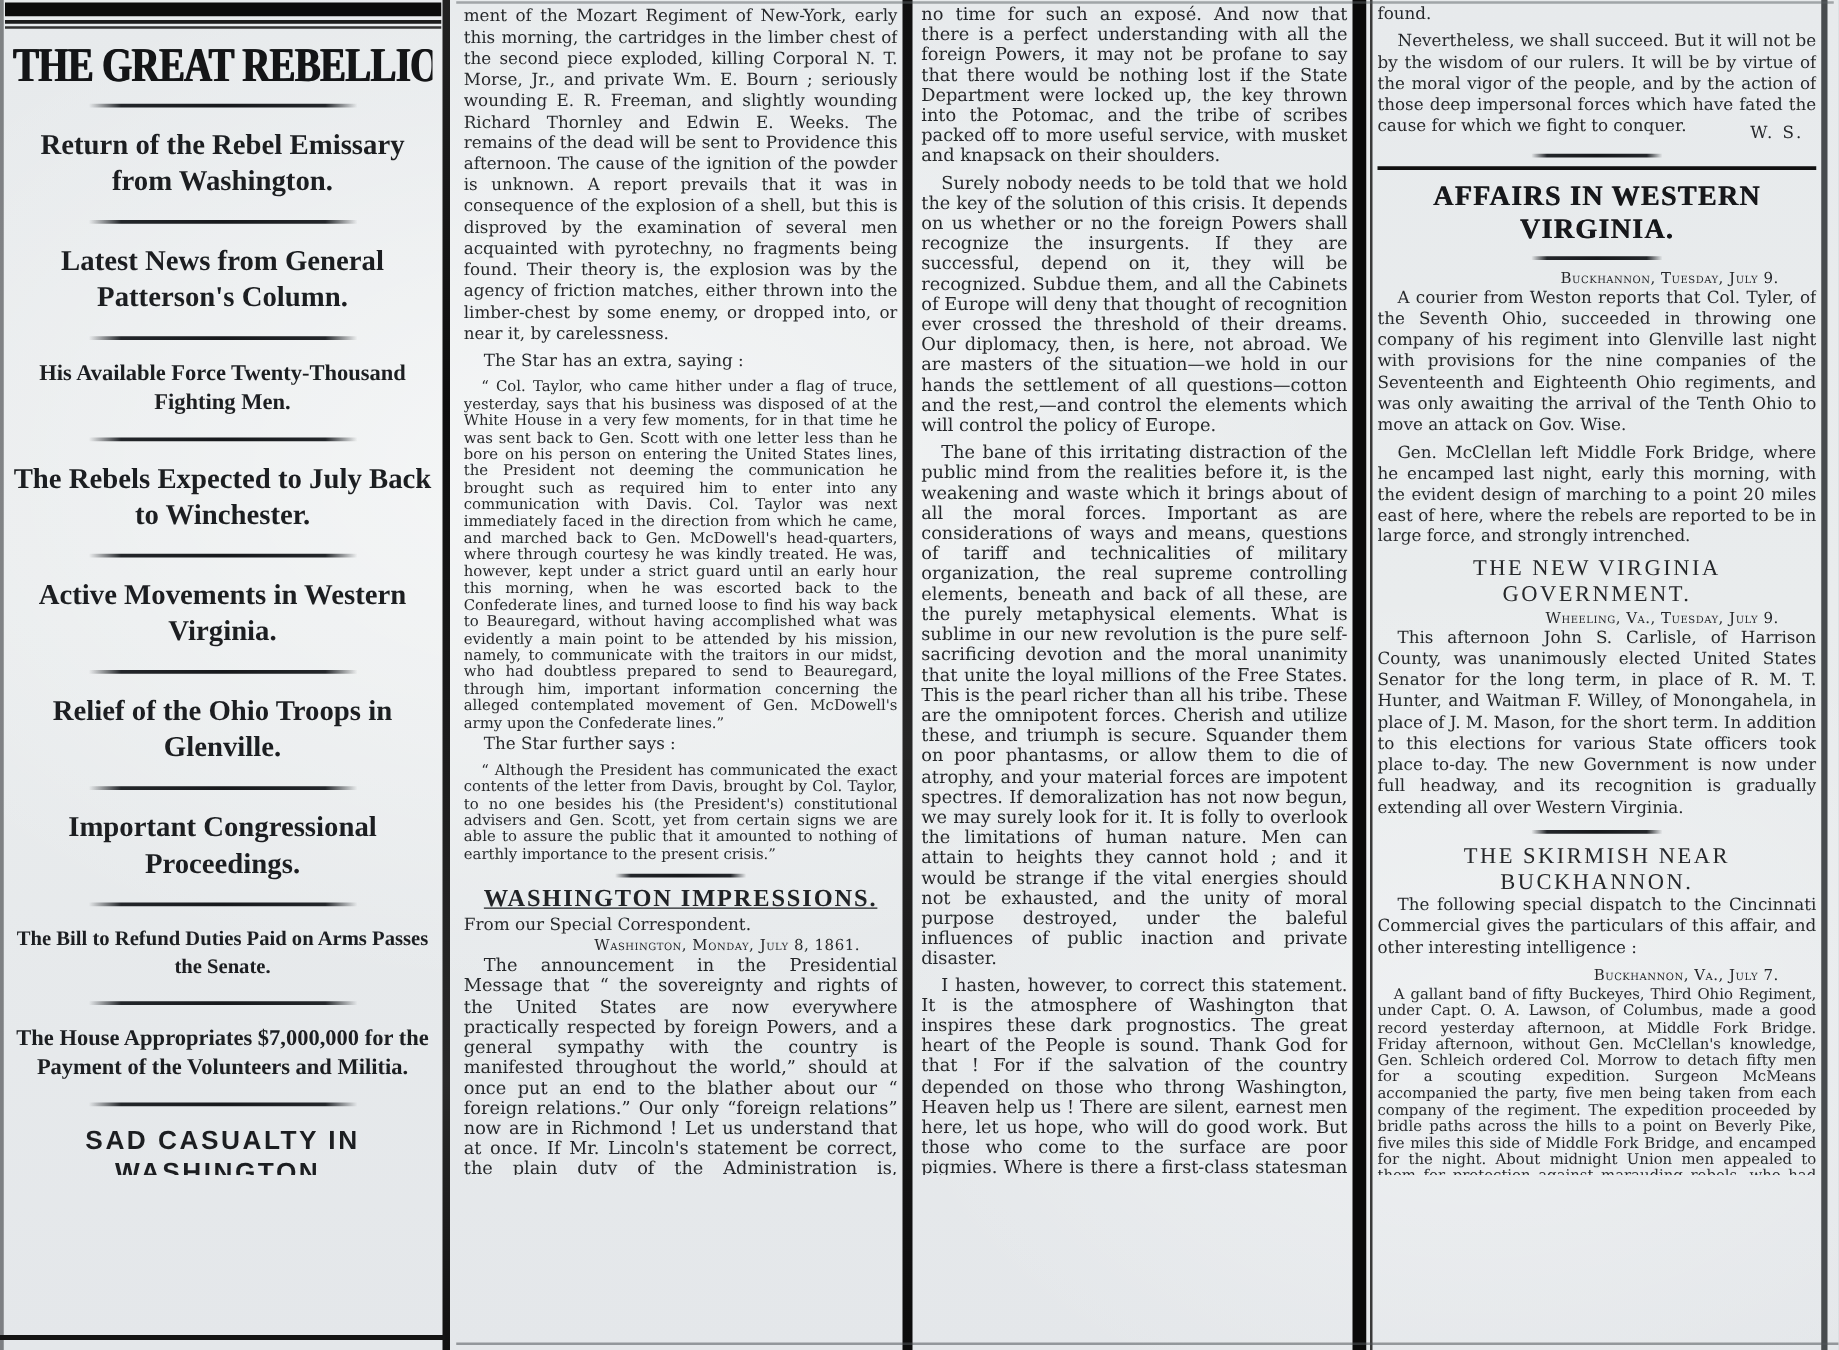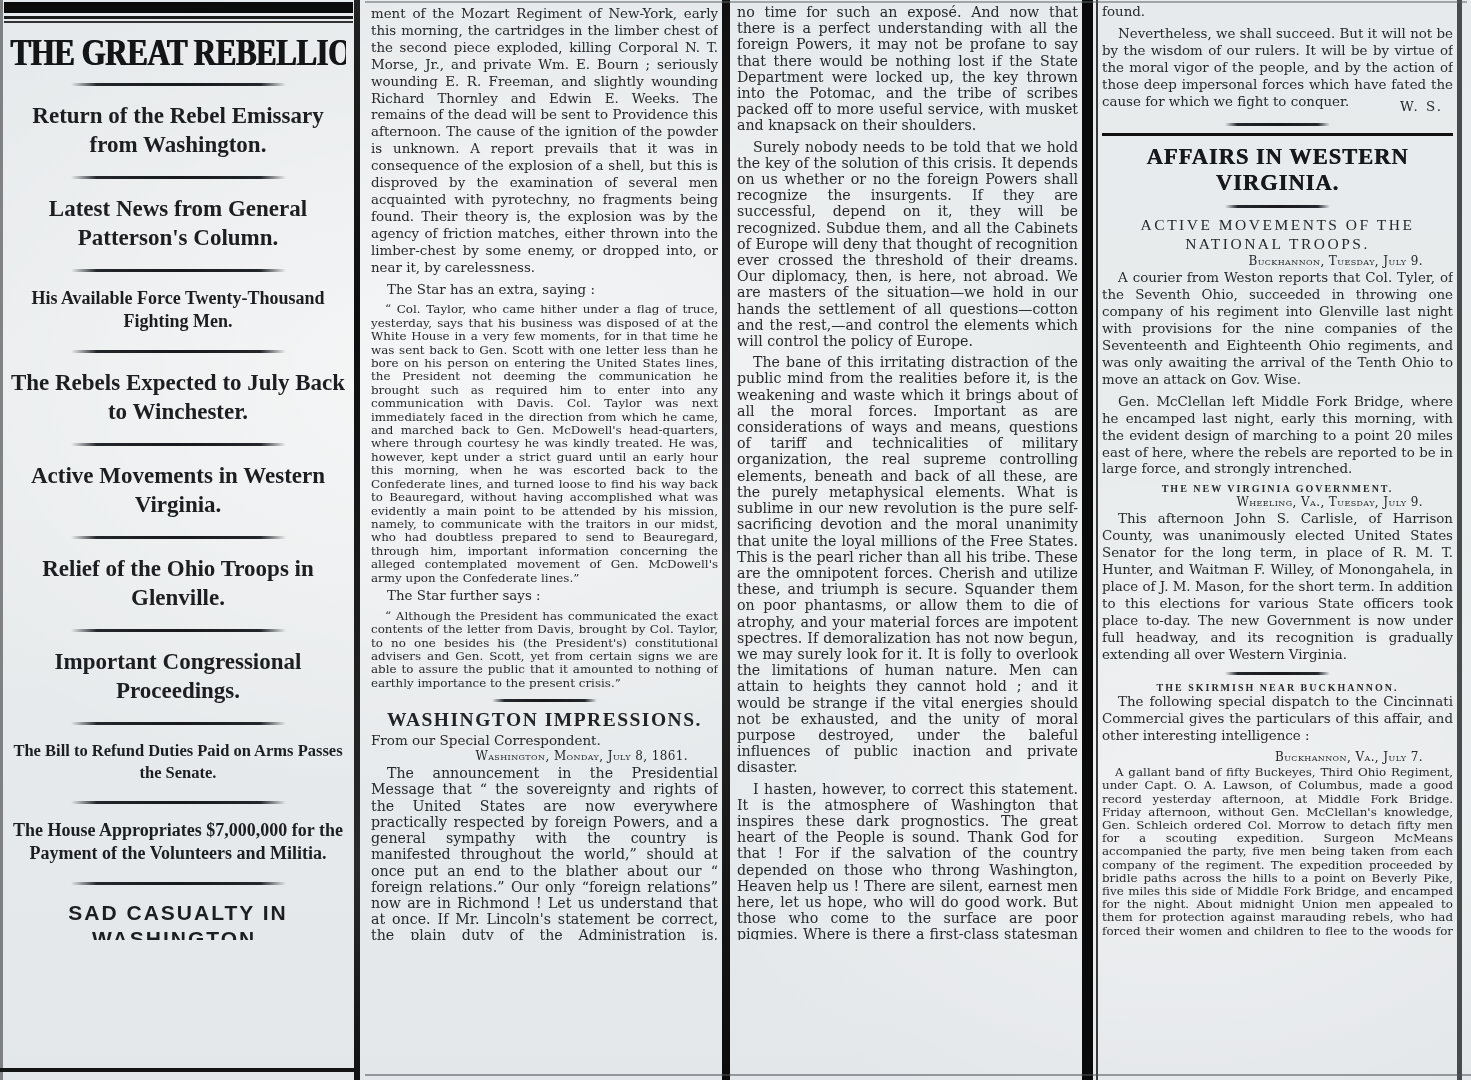--- a/index.html
+++ b/index.html
@@ -57,33 +57,33 @@
   .t-norm{font-size:13.4px;line-height:16.9px;text-indent:16px;}
   .t-large{font-size:14.2px;line-height:16.2px;text-indent:16px;}
   .t-small{font-size:11.9px;line-height:13.4px;text-indent:14px;margin-bottom:3px !important;}
   .t-xsmall{font-size:11.9px;line-height:13.2px;text-indent:13px;margin-bottom:3px !important;}
   .noindent{text-indent:0 !important;}
   .col2{padding-top:6px;box-sizing:border-box;}
   .col3{padding-top:4px;box-sizing:border-box;}
   .col4{padding-top:4px;box-sizing:border-box;}
 
   .story-head{text-align:center;margin:2px 0 1px;font-family:"Liberation Serif", serif;font-weight:bold;
-    font-size:19.5px;letter-spacing:1.5px;color:#212326;}
+    font-size:19.5px;letter-spacing:1.5px;color:#212326;text-decoration:underline;}
   .byline{text-align:left;font-size:13.5px;margin:1px 0;}
   .bdateline{font-variant:small-caps;letter-spacing:.4px;font-size:12px;text-align:right;padding-right:30px;margin:0 0 2px;}
 
   .sig{ text-align:right;padding-right:10px;font-size:13.4px;letter-spacing:2px;margin-top:-16px;margin-bottom:2px;
     font-variant:small-caps;}
   .fullrule{height:3px;background:#111;margin:6px -6px 8px -4px;}
   .sec-head1{text-align:center;margin:6px 0 2px;font-family:"Liberation Serif", serif;font-weight:bold;
     font-size:22.5px;letter-spacing:1px;color:#17181b;text-shadow:.5px 0 0 currentColor;}
   .sec-head2{text-align:center;margin:4px 0 1px;font-family:"Liberation Serif", serif;font-weight:normal;
     font-size:15.5px;letter-spacing:2.5px;color:#26282b;line-height:19px;}
-  .sec-head3{text-align:center;margin:4px 0 1px;font-family:"Liberation Serif", serif;font-weight:bold;
-    font-size:10px;letter-spacing:2px;color:#26282b;}
+  .sec-head3{text-align:center;margin:4px 0 1px;font-family:"Liberation Serif", serif;font-weight:normal;
+    font-size:18px;letter-spacing:2px;color:#26282b;}
 </style>
 </head>
 <body>
 
 <div class="page">
 
   <div class="vr r0"></div>
   <div class="vr r1"></div>
   <div class="vr r2"></div>
   <div class="vr r3"></div>
@@ -146,21 +146,20 @@
   </section>
 
   <section class="col col4">
     <p class="t-norm noindent">found.</p>
     <p class="t-norm">Nevertheless, we shall succeed.  But it will not be by the wisdom of our rulers.  It will be by virtue of the moral vigor of the people, and by the action of those deep impersonal forces which have fated the cause for which we fight to conquer.</p>
     <div class="sig">W. S.</div>
     <div class="rule sm"></div>
     <div class="fullrule"></div>
     <h3 class="sec-head1">AFFAIRS IN WESTERN VIRGINIA.</h3>
     <div class="rule sm"></div>
-    <h4 class="sec-head2">ACTIVE MOVEMENTS OF THE NATIONAL TROOPS.</h4>
     <div class="bdateline">Buckhannon, Tuesday, July 9.</div>
     <p class="t-norm">A courier from Weston reports that Col. Tyler, of the Seventh Ohio, succeeded in throwing one company of his regiment into Glenville last night with provisions for the nine companies of the Seventeenth and Eighteenth Ohio regiments, and  was only awaiting the arrival of the Tenth Ohio to move an attack on Gov. Wise.</p>
     <p class="t-norm">Gen. McClellan left Middle Fork Bridge, where he encamped last night, early this morning, with the evident design of marching to a point 20 miles east of here, where the rebels are reported to be in large force, and strongly intrenched.</p>
     <h4 class="sec-head3">THE NEW VIRGINIA GOVERNMENT.</h4>
     <div class="bdateline">Wheeling, Va., Tuesday, July 9.</div>
     <p class="t-norm">This afternoon John S. Carlisle, of Harrison County, was unanimously elected United States Senator for the long term, in place of R. M. T. Hunter, and Waitman F. Willey, of Monongahela, in place of J. M. Mason, for the short term.  In addition to this elections for various State officers took place to-day. The new Government is now under full headway, and its recognition is gradually extending all over Western Virginia.</p>
     <div class="rule sm"></div>
     <h4 class="sec-head3">THE SKIRMISH NEAR BUCKHANNON.</h4>
     <p class="t-norm">The following special dispatch to the Cincinnati Commercial gives the particulars of this affair, and other interesting intelligence :</p>
     <div class="bdateline">Buckhannon, Va., July 7.</div>

